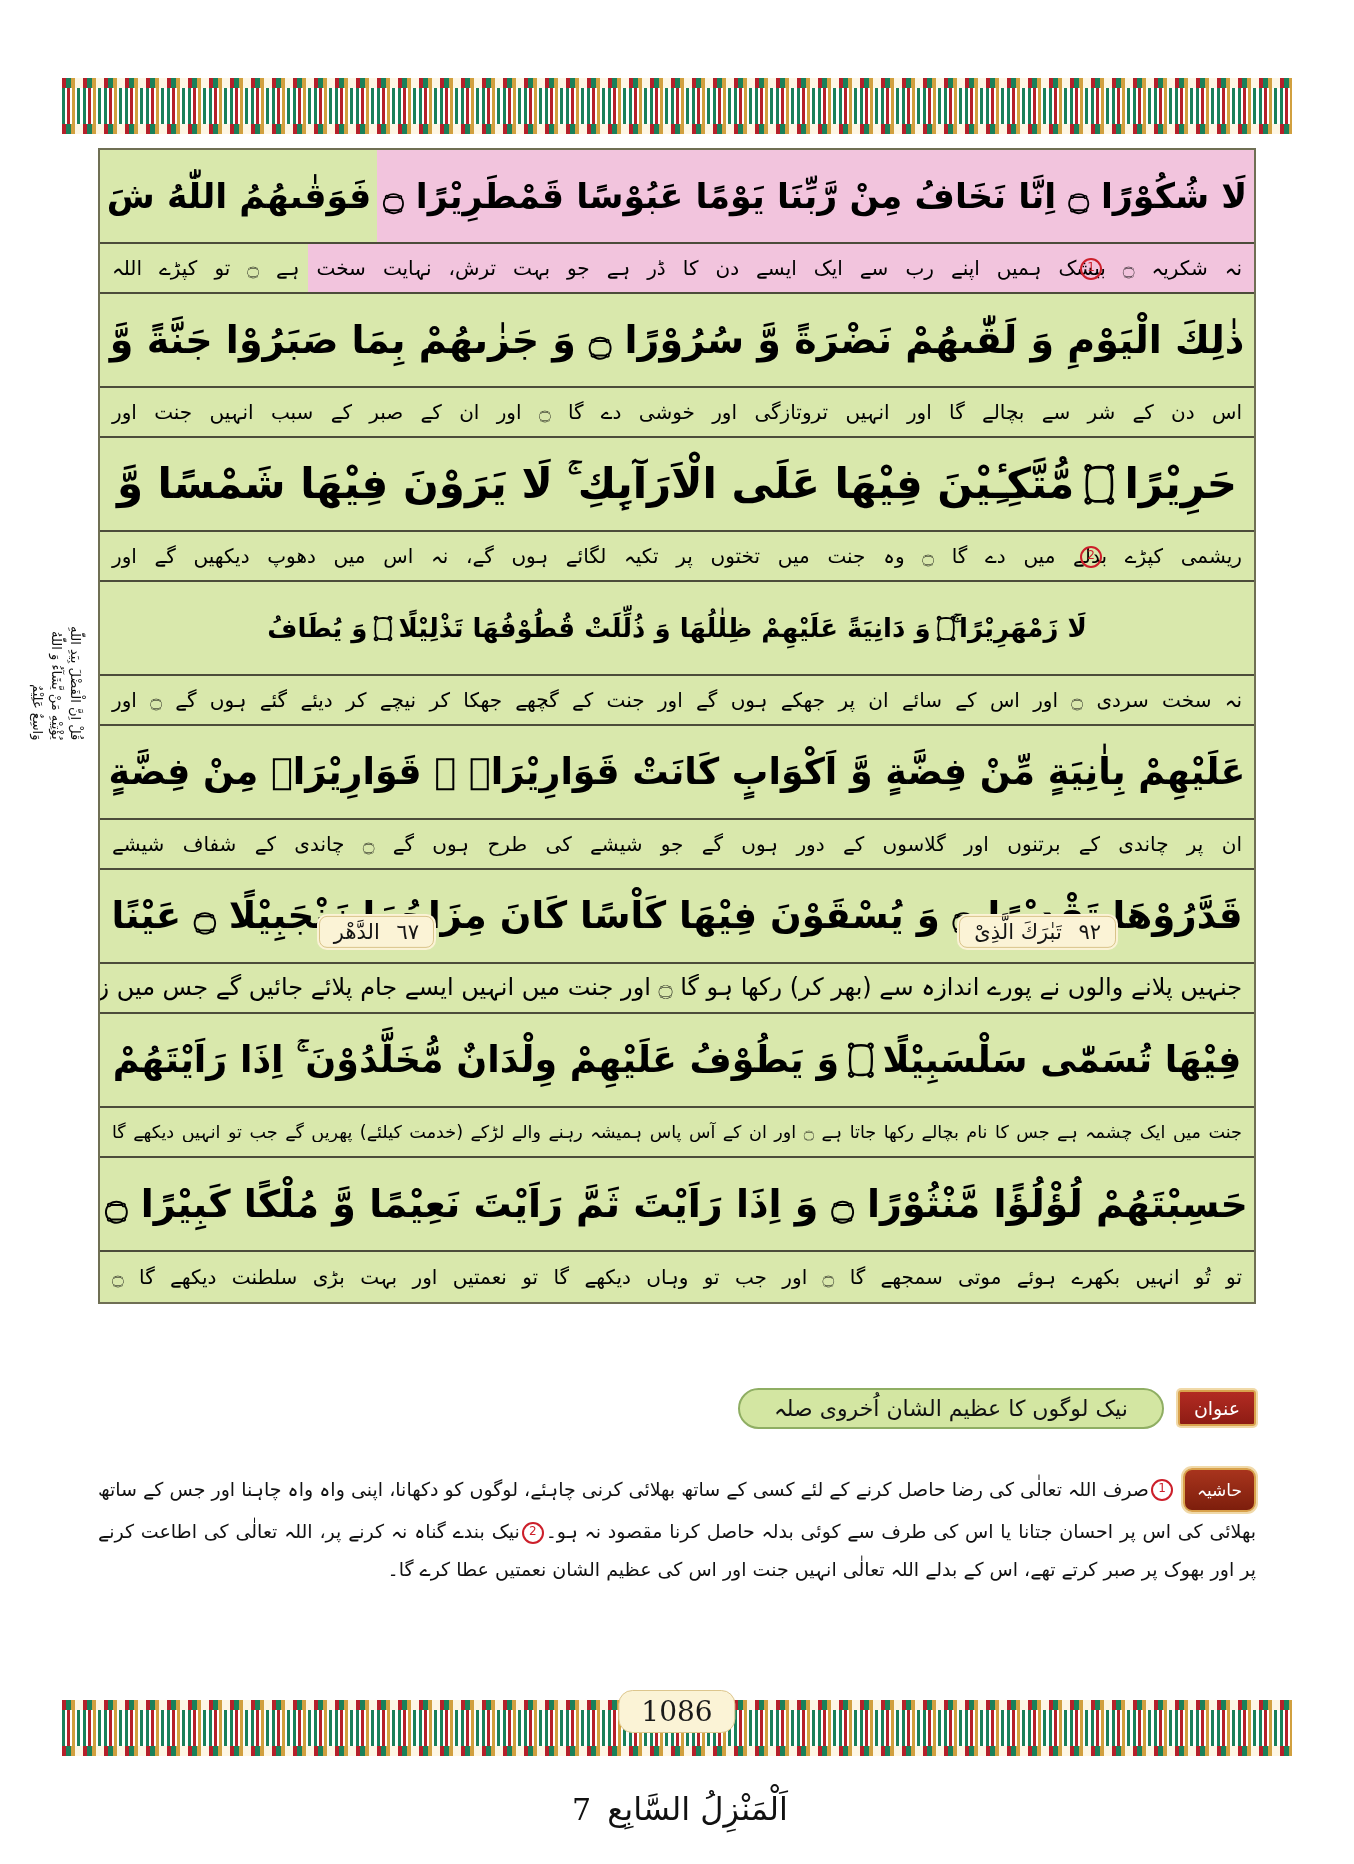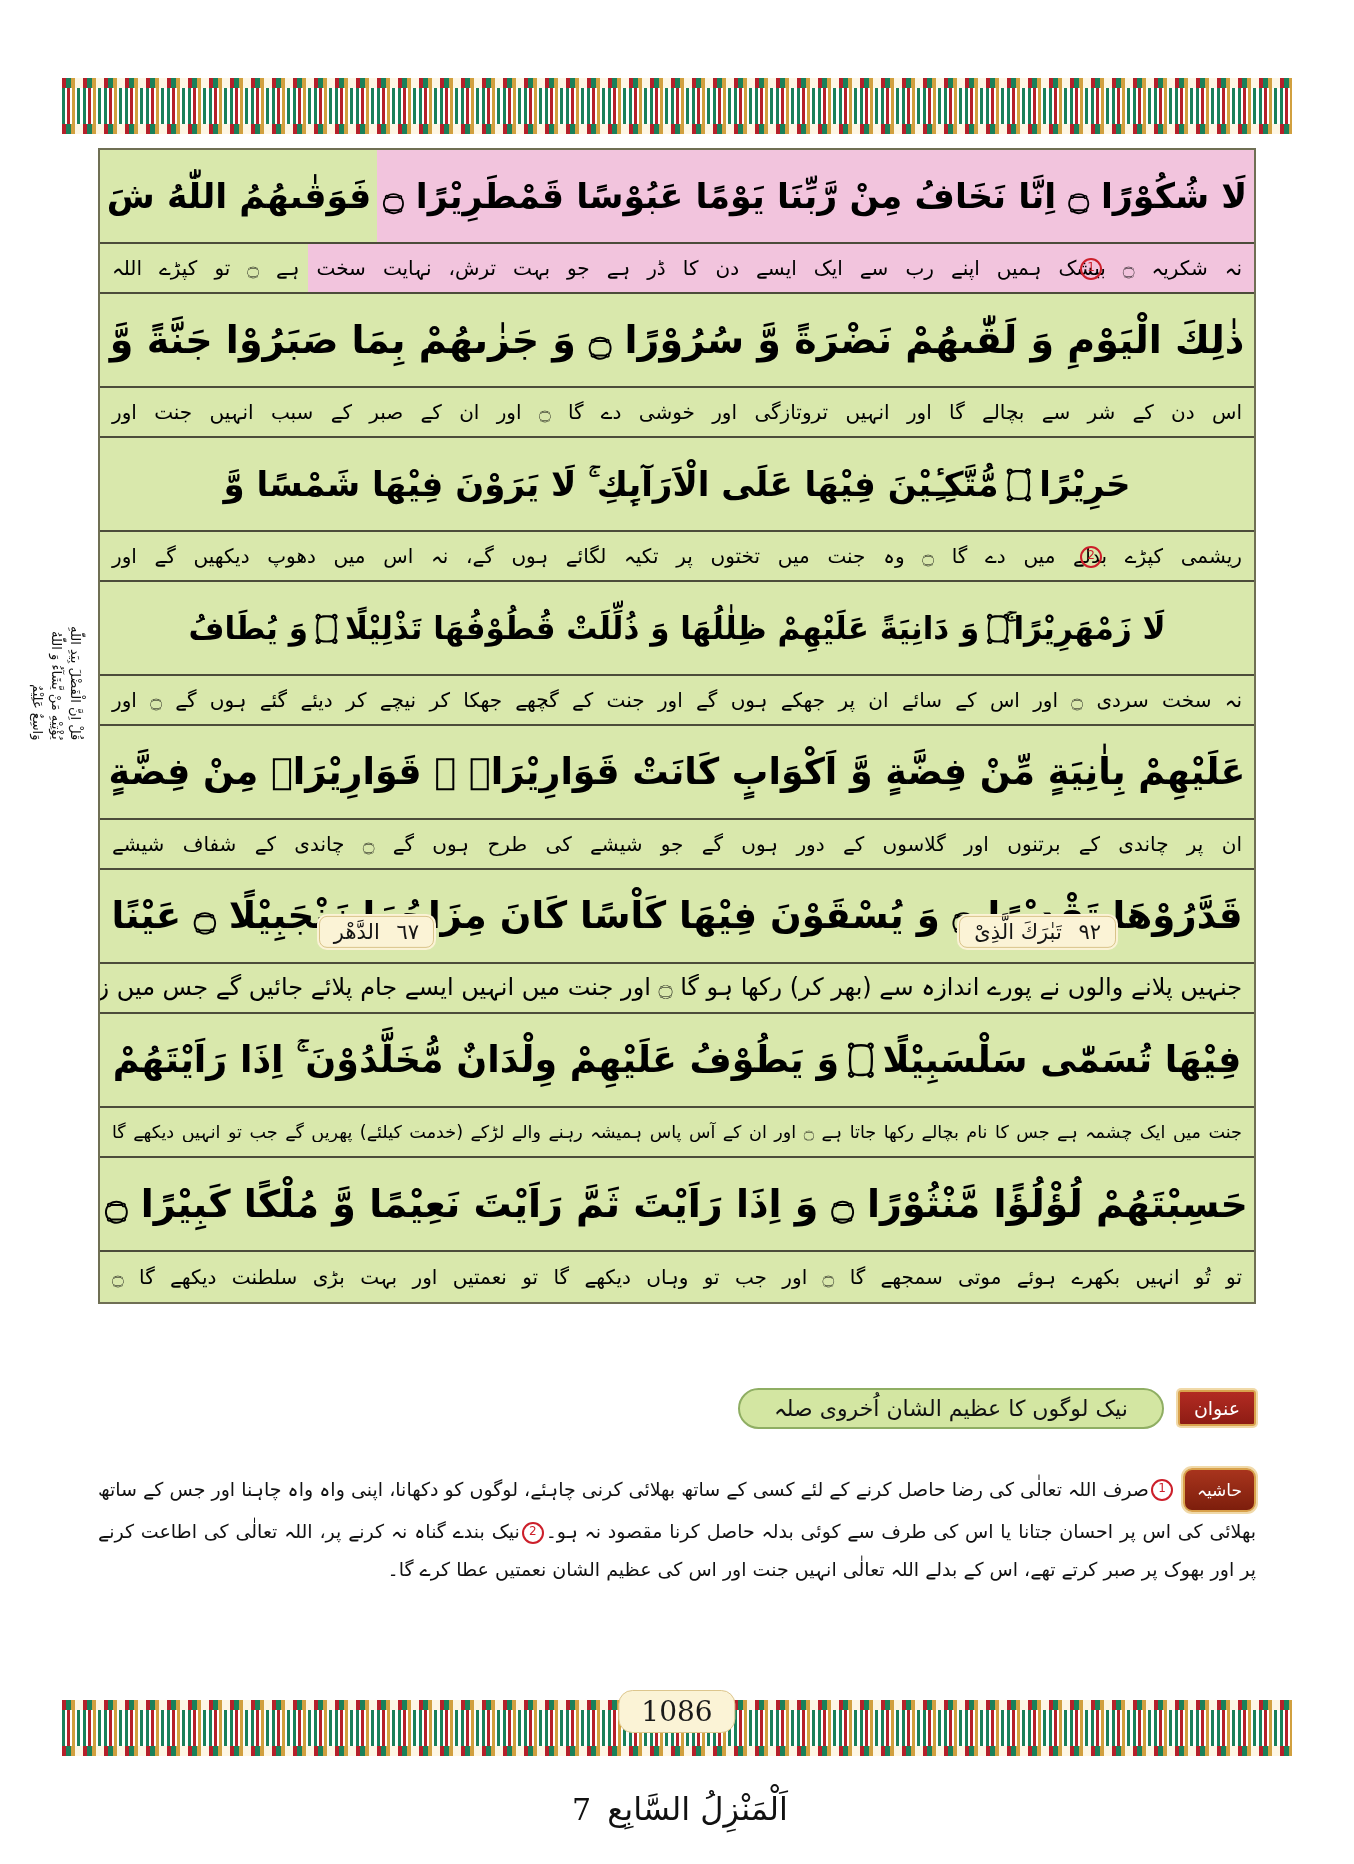--- a/index.html
+++ b/index.html
@@ -66,21 +66,21 @@
   .row:last-child{ border-bottom:none; }
 
   
   .ayah{
     height:94px;display:flex;align-items:center;justify-content:center;
     background:#d9e8ac;
   }
   .ayah .txt{
     direction:rtl;width:100%;text-align:center;white-space:nowrap;
     font-family:"DejaVu Sans",sans-serif;
-    font-size:34px;line-height:1;color:#000;padding:0 6px;box-sizing:border-box;
+    font-size:42px;line-height:1;color:#000;padding:0 6px;box-sizing:border-box;
     font-weight:600;letter-spacing:-1px;
   }
 
   
   .tr{
     height:50px;display:flex;align-items:center;background:#d9e8ac;
   }
   .tr .txt{
     direction:rtl;width:100%;text-align:justify;text-align-last:justify;
     font-family:"DejaVu Sans",sans-serif;
@@ -182,21 +182,21 @@
       <div class="txt ar">اس دن کے شر سے بچالے گا اور انہیں تروتازگی اور خوشی دے گا ۝ اور ان کے صبر کے سبب انہیں جنت اور</div>
     </div>
     <div class="row ayah" id="ayah-line-3">
       <div class="txt ar">حَرِیْرًا ۝ مُّتَّكِـِٔیْنَ فِیْهَا عَلَى الْاَرَآىِٕكِ ۚ لَا یَرَوْنَ فِیْهَا شَمْسًا وَّ</div>
     </div>
     <div class="row tr" id="translation-line-3">
       <div class="txt ar">ریشمی کپڑے بدلے میں دے گا ۝ وہ جنت میں تختوں پر تکیہ لگائے ہوں گے، نہ اس میں دھوپ دیکھیں گے اور</div>
       <span class="fn-mark" style="position: absolute; right: 150px; top: 14px; z-index: 2;">2</span>
     </div>
     <div class="row ayah" id="ayah-line-4">
-      <div class="txt ar" style="font-size: 31px;">لَا زَمْهَرِیْرًا ۚ۝ وَ دَانِیَةً عَلَیْهِمْ ظِلٰلُهَا وَ ذُلِّلَتْ قُطُوْفُهَا تَذْلِیْلًا ۝ وَ یُطَافُ</div>
+      <div class="txt ar" style="font-size: 26px;">لَا زَمْهَرِیْرًا ۚ۝ وَ دَانِیَةً عَلَیْهِمْ ظِلٰلُهَا وَ ذُلِّلَتْ قُطُوْفُهَا تَذْلِیْلًا ۝ وَ یُطَافُ</div>
     </div>
     <div class="row tr" id="translation-line-4">
       <div class="txt ar">نہ سخت سردی ۝ اور اس کے سائے ان پر جھکے ہوں گے اور جنت کے گچھے جھکا کر نیچے کر دیئے گئے ہوں گے ۝ اور</div>
     </div>
     <div class="row ayah" id="ayah-line-5">
       <div class="txt ar" style="font-size: 36.4px;">عَلَیْهِمْ بِاٰنِیَةٍ مِّنْ فِضَّةٍ وَّ اَكْوَابٍ كَانَتْ قَوَارِیْرَا۠ ۝ قَوَارِیْرَا۠ مِنْ فِضَّةٍ</div>
     </div>
     <div class="row tr" id="translation-line-5">
       <div class="txt ar">ان پر چاندی کے برتنوں اور گلاسوں کے دور ہوں گے جو شیشے کی طرح ہوں گے ۝ چاندی کے شفاف شیشے</div>
     </div>

